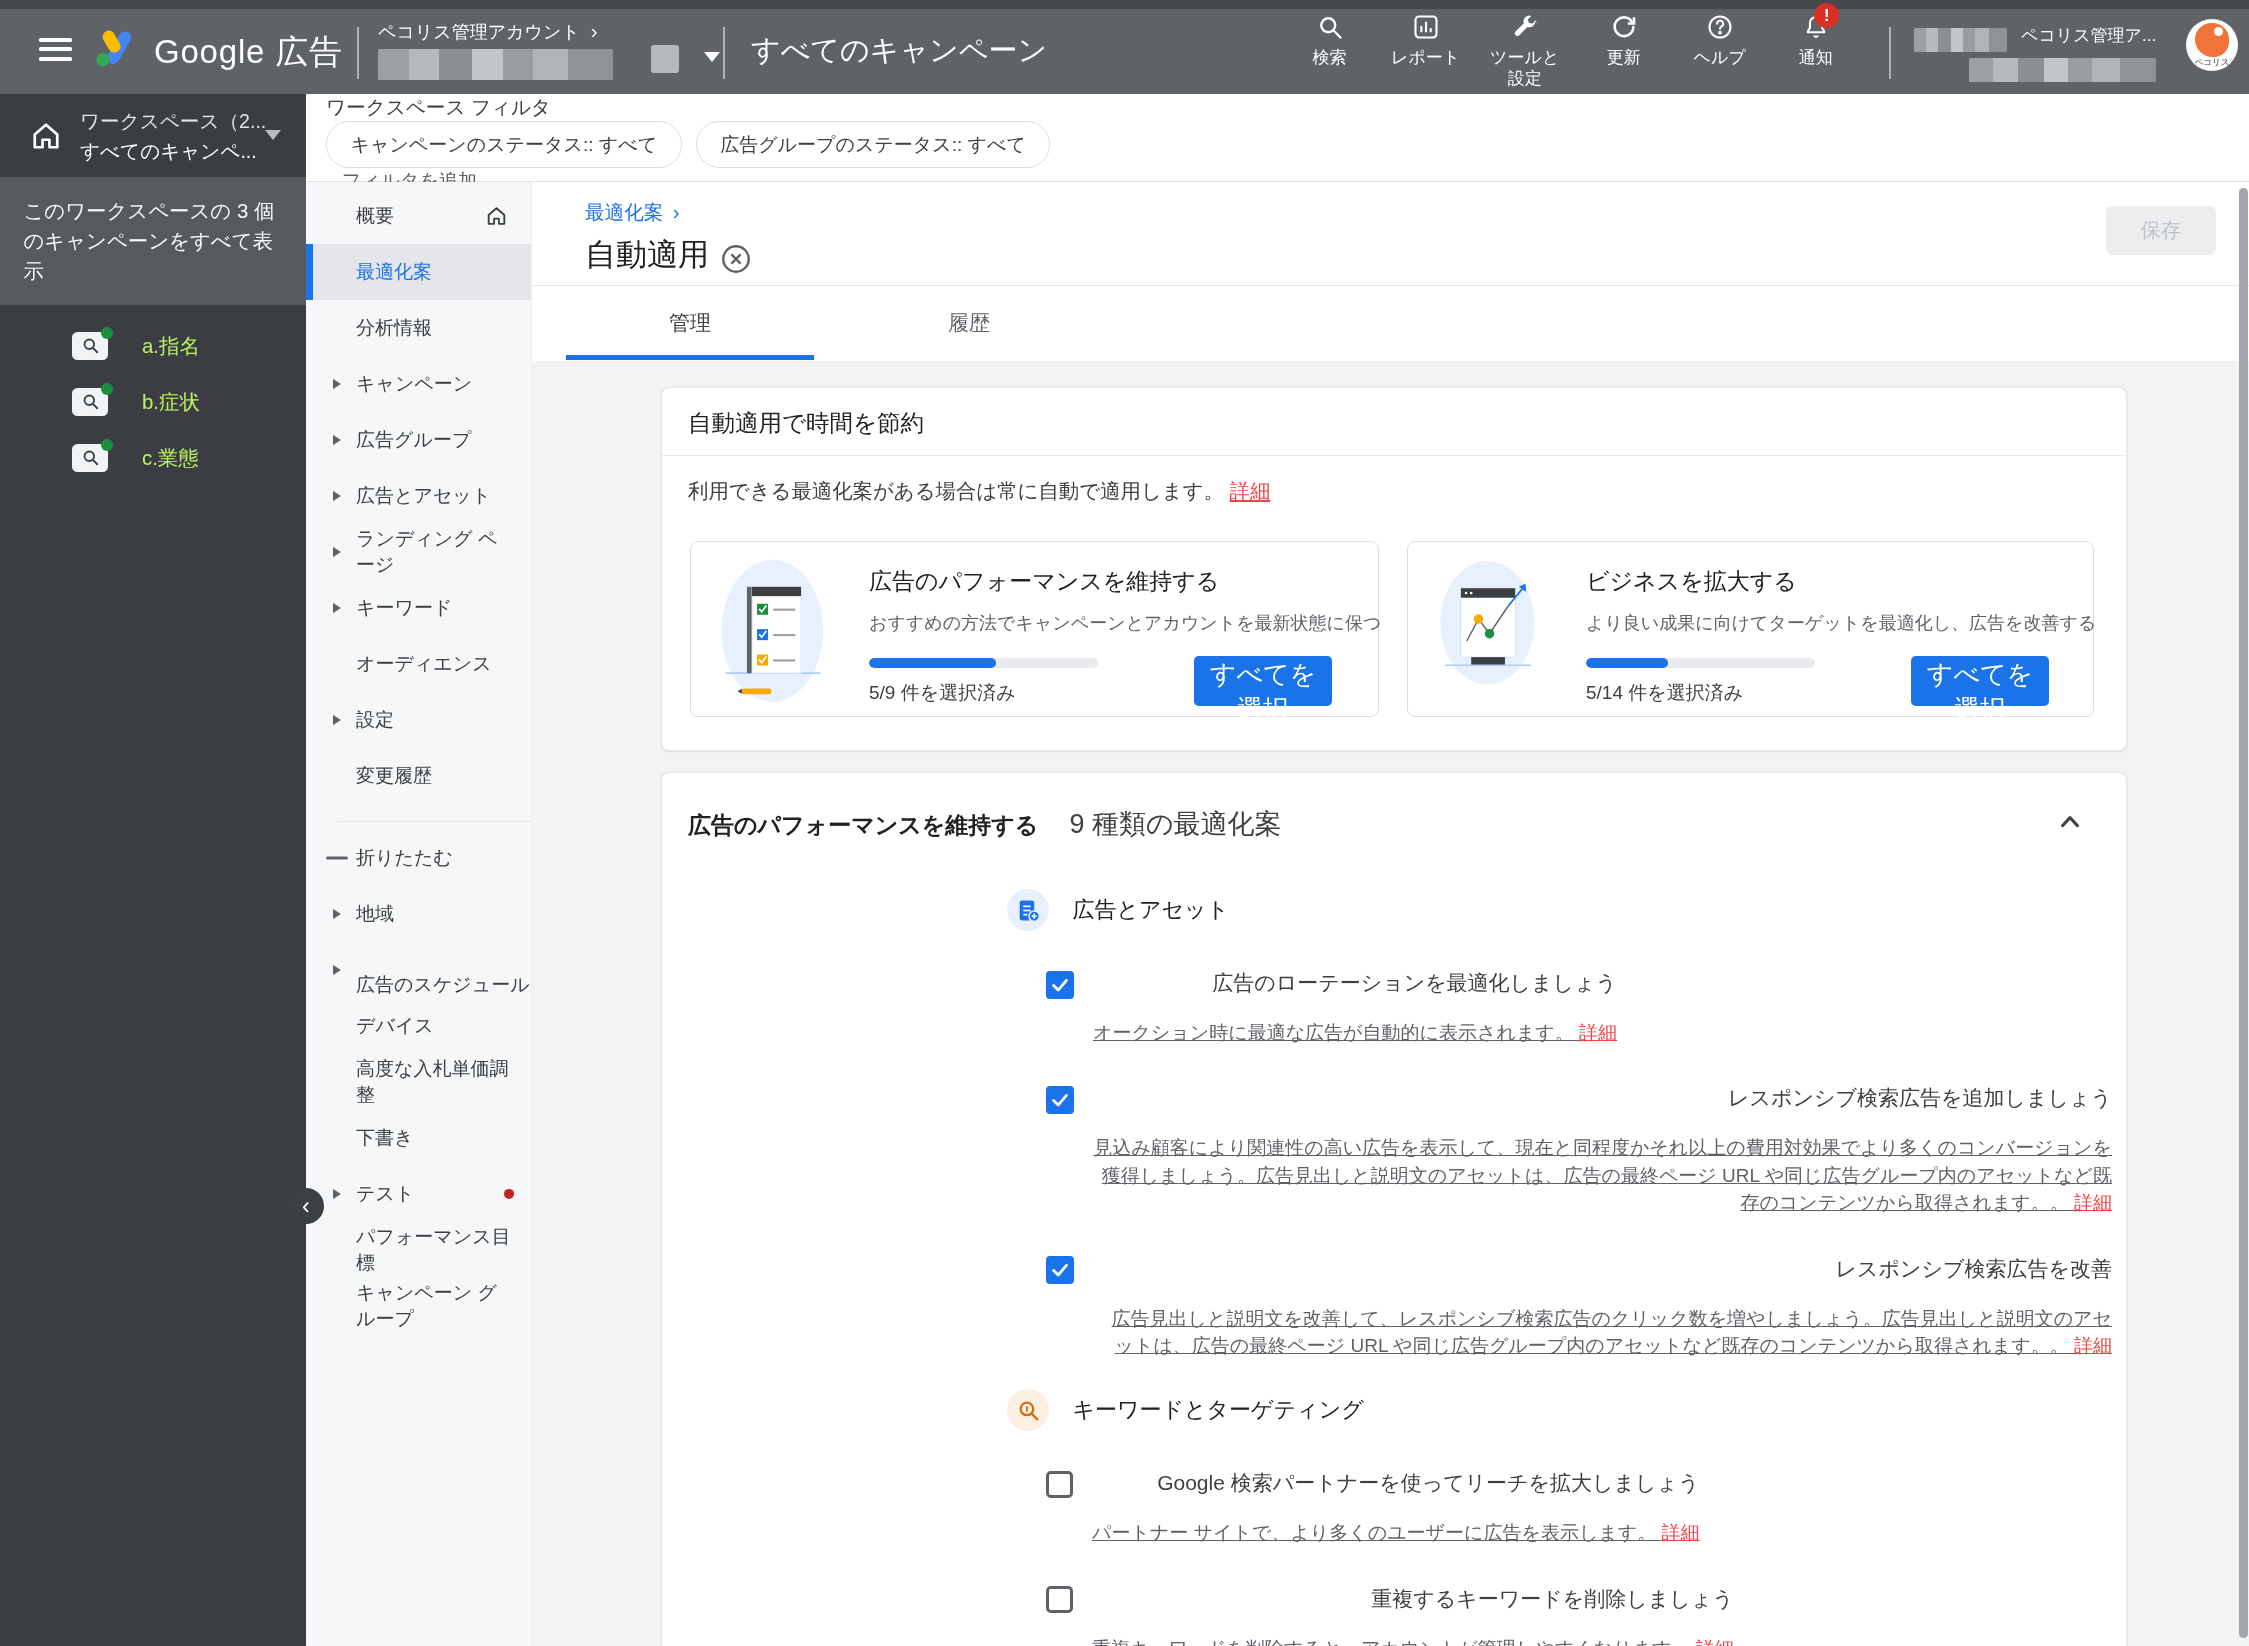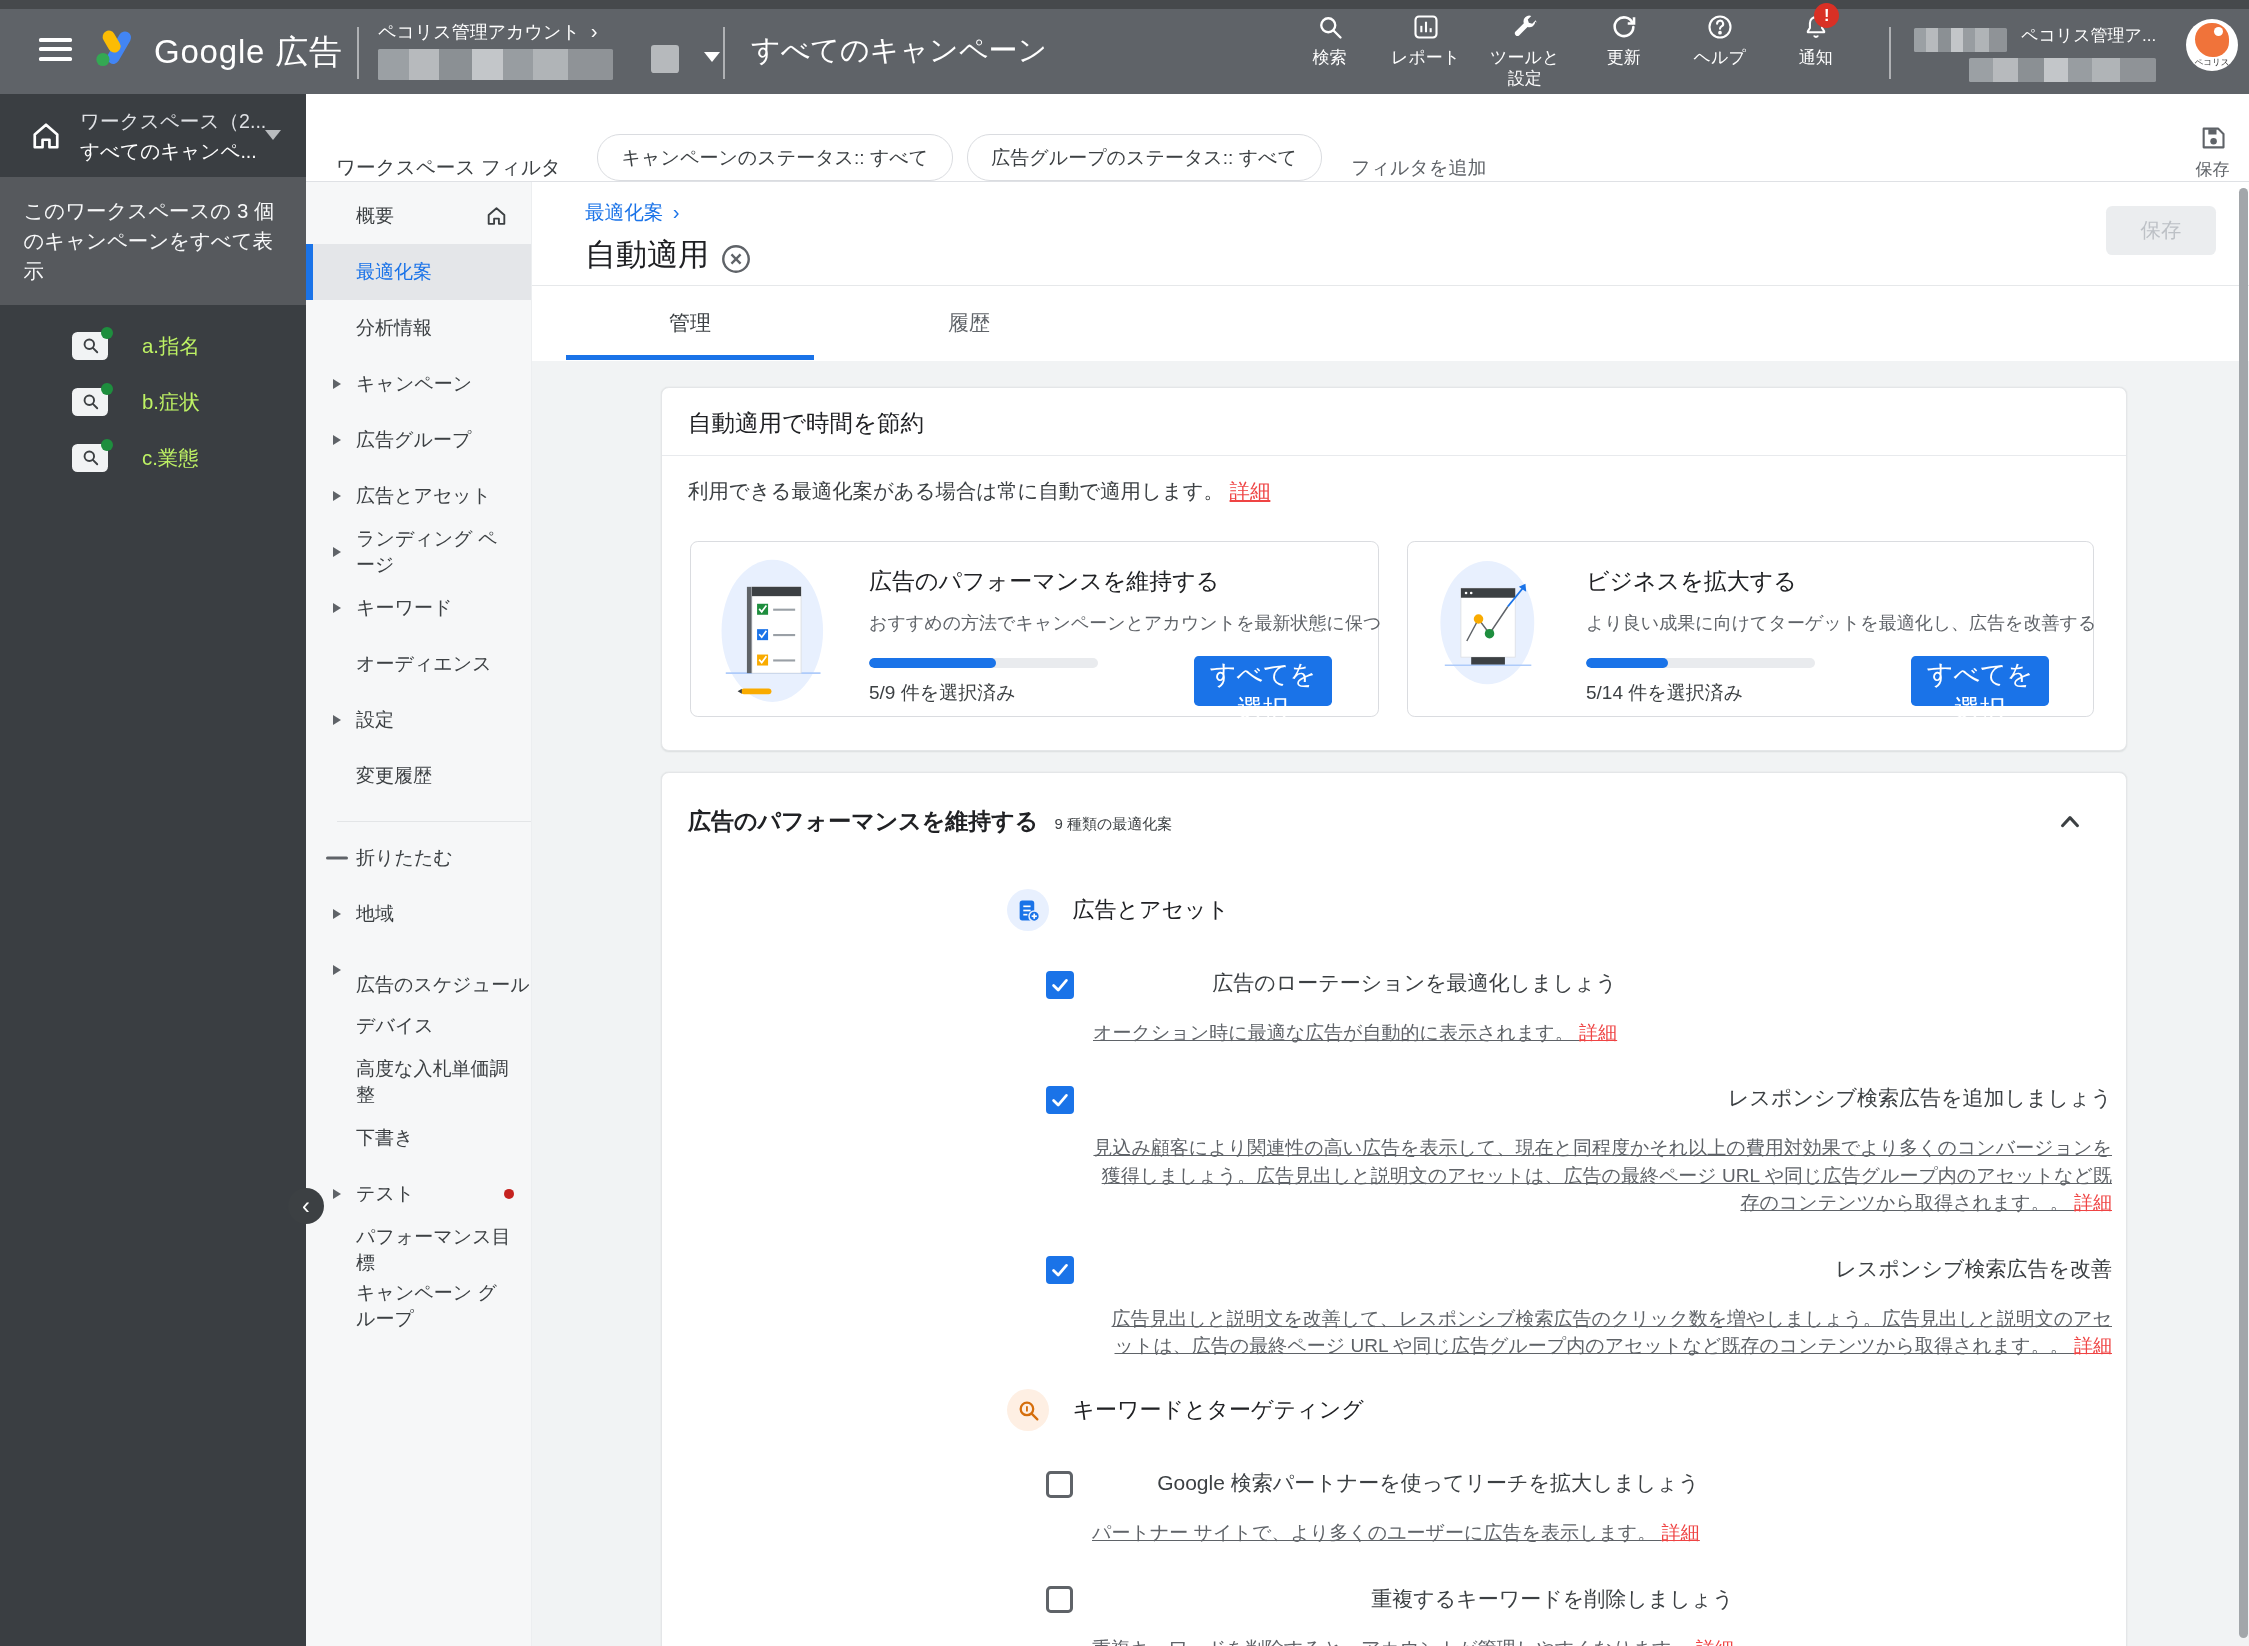--- a/index.html
+++ b/index.html
@@ -53,21 +53,21 @@
   .nav-item{position:relative;display:flex;align-items:center;min-height:56px;padding:0 15.7px 0 50px;font-size:19px;color:#3c4043;line-height:26px;cursor:pointer;box-sizing:border-box;}
   .nav-item.nowrap{white-space:nowrap;align-items:flex-end;}
   .nav-item .arr{position:absolute;left:27px;top:50%;transform:translateY(-50%);width:0;height:0;border-left:8.6px solid #5f6368;border-top:5.5px solid transparent;border-bottom:5.5px solid transparent;}
   .nav-item.selected{background:#e4e6e9;color:#1a73e8;}
   .nav-item.selected::before{content:"";position:absolute;left:0;top:0;bottom:0;width:7px;background:#1a73e8;}
   .nav-item .trail{position:absolute;right:22px;top:50%;transform:translateY(-50%);width:25px;height:25px;color:#3c4043;}
   .nav-item .dash{position:absolute;left:20.4px;top:50%;transform:translateY(-50%);width:22px;height:3.1px;background:#5f6368;border-radius:1.6px;}
   .nav-item .reddot{position:absolute;left:198px;top:50%;transform:translateY(-50%);width:10.2px;height:10.2px;border-radius:50%;background:#c5221f;}
   .nav-sep{height:0.8px;background:#e3e5e7;margin:17px 0 7.8px 31px;}
   
-  .filterbar{position:absolute;left:306px;top:94px;width:1944px;height:88px;background:#fff;border-bottom:0.8px solid #dfe1e5;display:flex;align-items:flex-end;box-sizing:border-box;padding-left:30px;}
+  .filterbar{position:absolute;left:306px;top:94px;width:1944px;height:88px;background:#fff;border-bottom:0.8px solid #dfe1e5;display:flex;align-items:flex-start;box-sizing:border-box;padding-left:20px;flex-direction:column;}
   .fb-label{font-size:19.6px;color:#3c4043;margin-right:36px;}
   .chip{height:45px;border:0.8px solid #dadce0;border-radius:23px;background:#fff;display:flex;align-items:center;padding:0 23.5px;font-size:19px;color:#3c4043;margin-right:14px;cursor:pointer;}
   .fb-add{font-size:19px;color:#5f6368;margin-left:15.7px;cursor:pointer;}
   .fb-save{margin-left:auto;margin-right:20.4px;display:flex;flex-direction:column;align-items:center;cursor:pointer;}
   .fb-save .ic{width:28px;height:28px;color:#5f6368;}
   .fb-save .lbl{font-size:17px;color:#5f6368;margin-top:6.3px;}
   
   .main{position:absolute;left:532px;top:182px;width:1718px;height:1464px;}
   .main-head{position:absolute;left:0;top:0;width:100%;height:179px;background:#fff;}
   .crumb{position:absolute;left:53px;top:17px;font-size:19.6px;color:#1a73e8;cursor:pointer;}
@@ -92,21 +92,21 @@
   .p-title{position:absolute;left:178px;top:23.5px;font-size:23px;color:#202124;white-space:nowrap;}
   .p-sub{position:absolute;left:178px;top:69px;font-size:18px;color:#5f6368;white-space:nowrap;}
   .track{position:absolute;left:178px;top:116px;width:229px;height:10.2px;border-radius:5.5px;background:#e9ebee;overflow:hidden;}
   .fill{height:100%;background:#1a73e8;border-radius:5.5px;}
   .p-count{position:absolute;left:178px;top:138px;font-size:19px;color:#3c4043;}
   .p-btn{position:absolute;left:503px;top:114px;width:138px;height:50px;background:#1a73e8;color:#fff;font-size:26px;border:none;border-radius:4.7px;font-family:inherit;cursor:pointer;}
   
   .cardB{position:absolute;left:129px;top:590px;width:1466px;height:972px;border-radius:7.8px 7.8px 0 0;}
   .cardB-head{position:absolute;left:26px;top:33px;display:flex;align-items:baseline;}
   .cardB-title{font-size:23px;font-weight:bold;color:#202124;}
-  .cardB-count{font-size:15px;color:#3c4043;margin-left:16px;}
+  .cardB-count{font-size:27px;color:#3c4043;margin-left:31px;}
   .chev-up{position:absolute;right:41px;top:34px;width:30px;height:30px;color:#3c4043;cursor:pointer;}
   .groups{position:absolute;left:0;right:0;top:86px;}
   .group-head{display:flex;align-items:center;margin:30px 0 0 345px;}
   .g-ic{width:42px;height:42px;border-radius:50%;display:flex;align-items:center;justify-content:center;}
   .g-ic.blue{background:#e8f0fe;}
   .g-ic.orange{background:#feefe3;}
   .g-ic svg{width:25px;height:25px;}
   .g-label{font-size:22px;color:#202124;margin-left:23.5px;}
   .opt{display:flex;margin:38px 0 0 384px;}
   .cb{flex:0 0 auto;margin-top:1.6px;cursor:pointer;}

